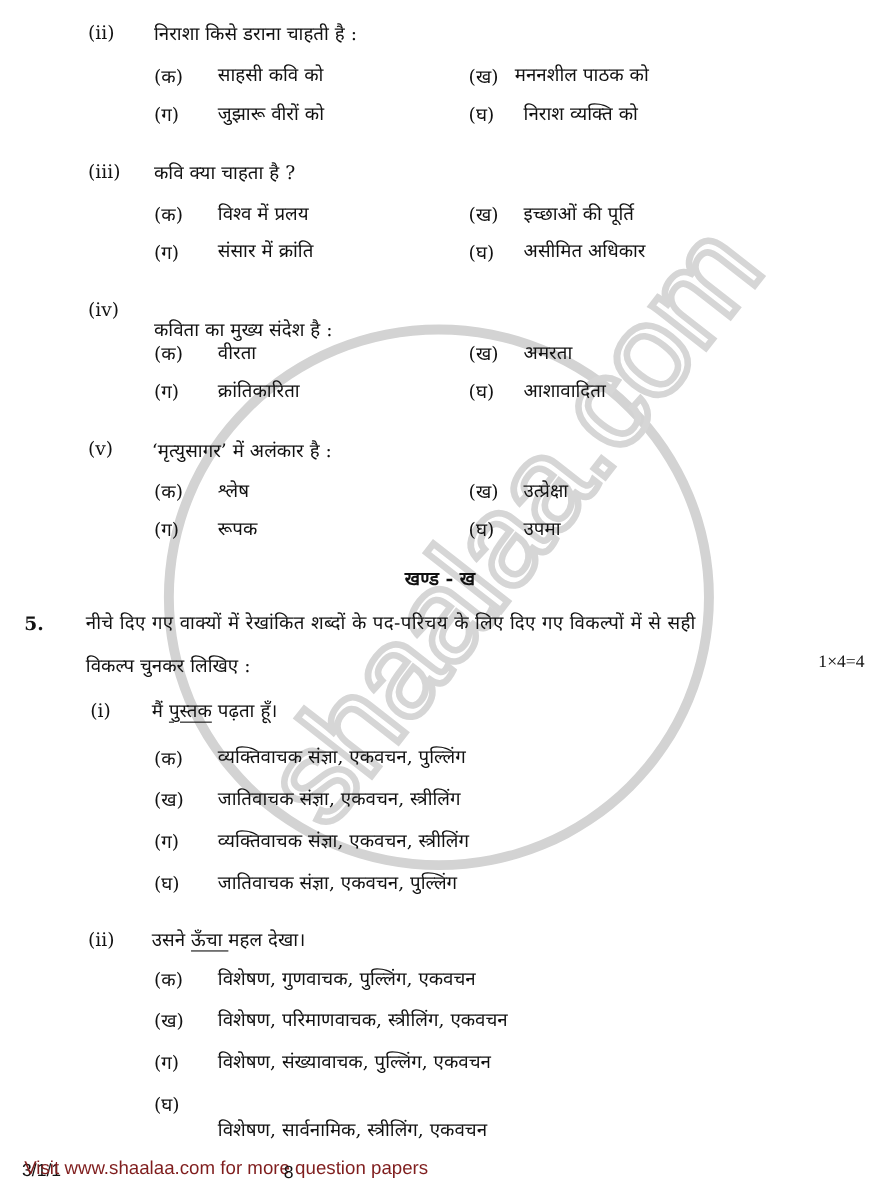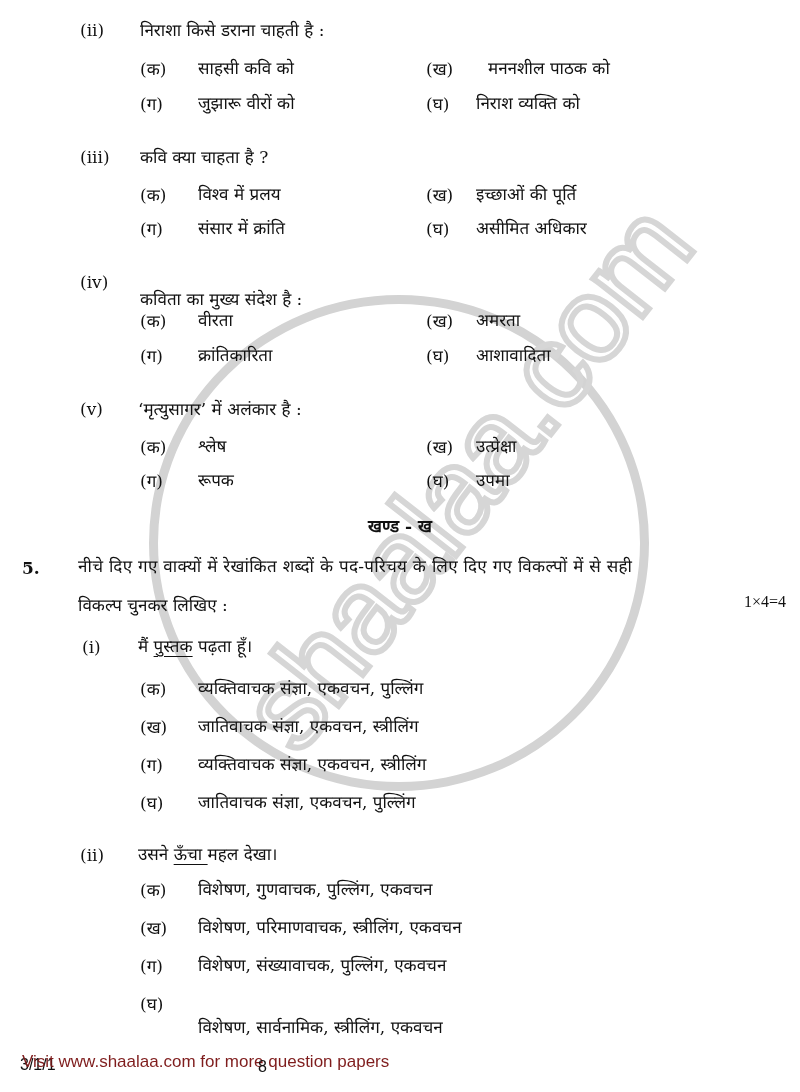--- a/index.html
+++ b/index.html
@@ -65,21 +65,21 @@
   <div class="wm-text">shaalaa.com</div>
 
   <div class="content">
 
     <div>
       <span class="q-num" style="left:80px;top:20px;">(ii)</span>
       <span class="q-text" style="left:140px;top:18px;">निराशा किसे डराना चाहती है :</span>
       <span class="opt-label" style="left:140px;top:57px;">(क)</span>
       <span class="opt-text" style="left:198px;top:56px;">साहसी कवि को</span>
       <span class="opt-label" style="left:426px;top:57px;">(ख)</span>
-      <span class="opt-text" style="left:488px;top:56px;">मननशील पाठक को</span>
+      <span class="opt-text" style="left:468px;top:56px;">मननशील पाठक को</span>
       <span class="opt-label" style="left:140px;top:92px;">(ग)</span>
       <span class="opt-text" style="left:198px;top:91px;">जुझारू वीरों को</span>
       <span class="opt-label" style="left:426px;top:92px;">(घ)</span>
       <span class="opt-text" style="left:476px;top:91px;">निराश व्यक्ति को</span>
     </div>
 
     <div>
       <span class="q-num" style="left:80px;top:147px;">(iii)</span>
       <span class="q-text" style="left:140px;top:145px;">कवि क्या चाहता है ?</span>
       <span class="opt-label" style="left:140px;top:183px;">(क)</span>

